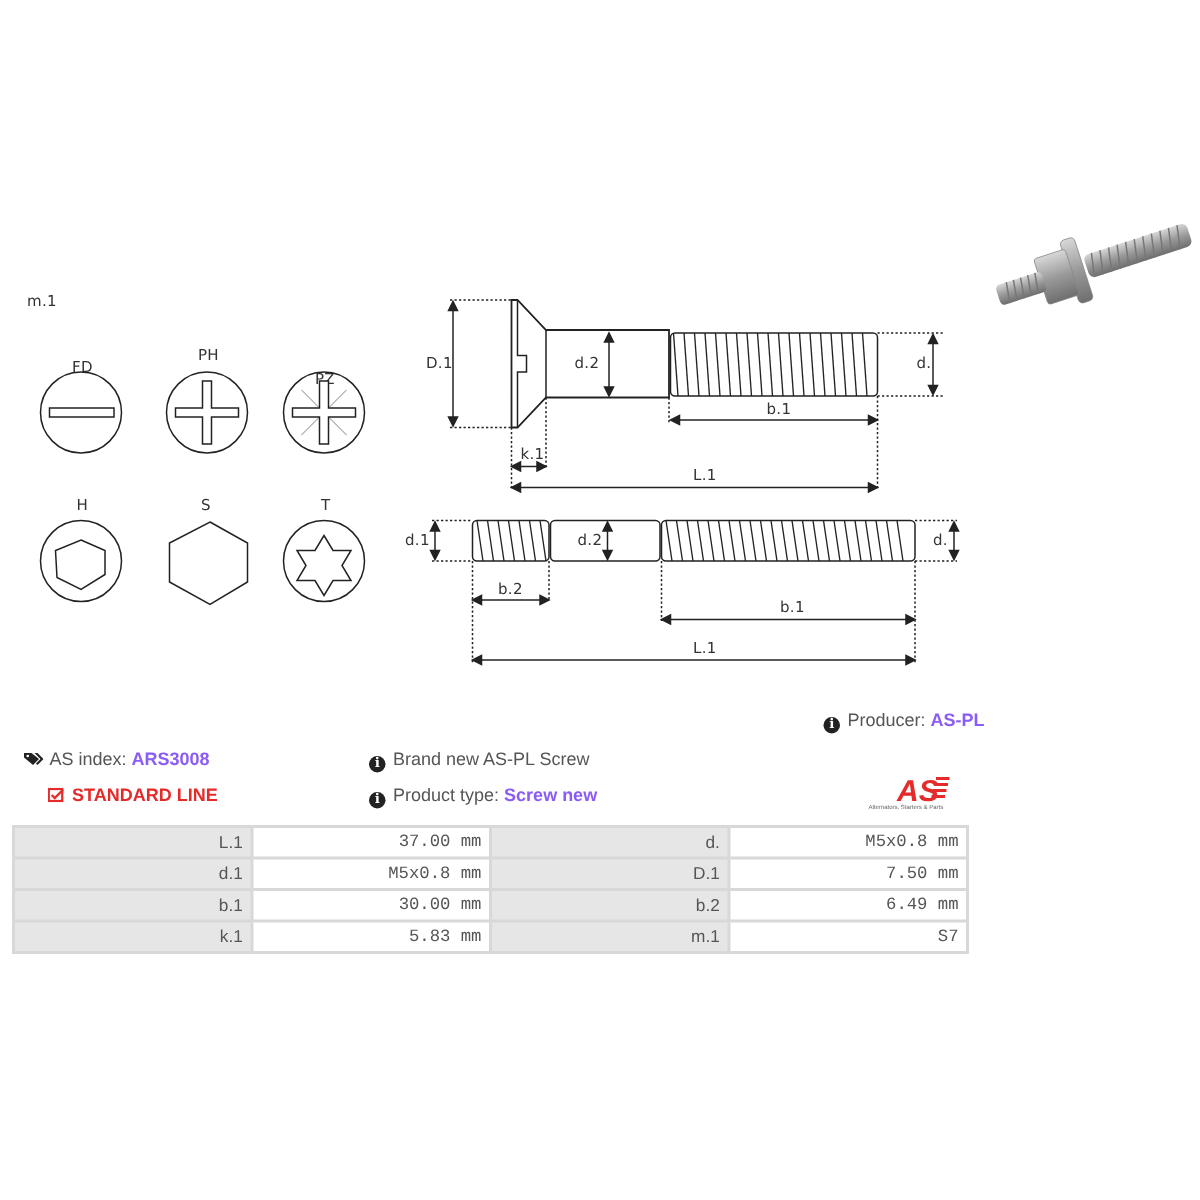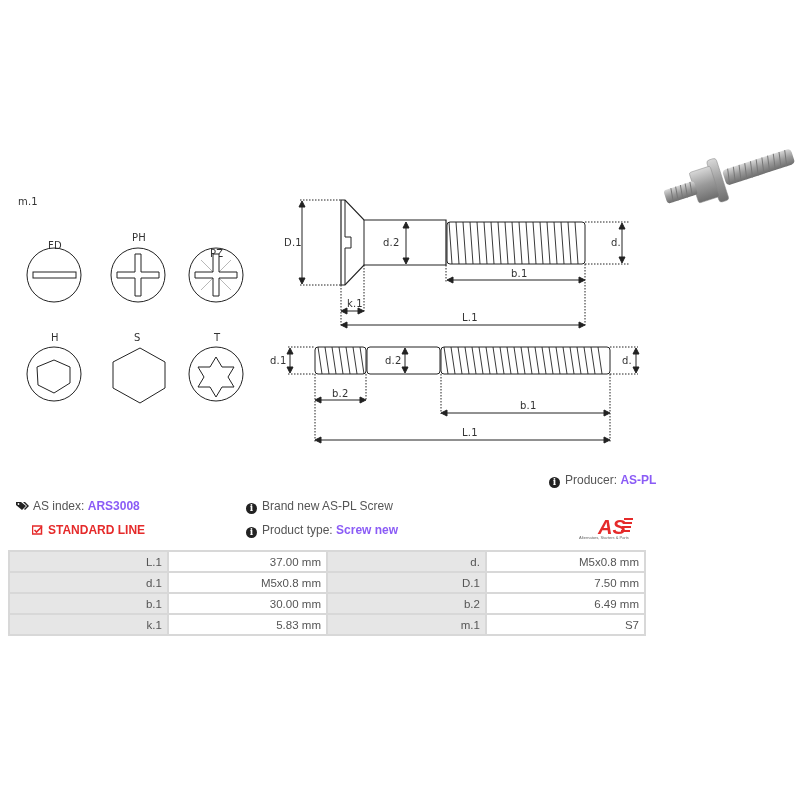--- a/index.html
+++ b/index.html
@@ -11,21 +11,21 @@
   .diag-label { position:absolute; font-family:"DejaVu Sans", sans-serif; font-size:10px; color:#333; letter-spacing:0.2px; }
   .info { position:absolute; font-size:12px; color:#555; white-space:nowrap; }
   .info b { color:#8b5cf6; font-weight:bold; }
   .info .ico { display:inline-block; width:11px; height:11px; border-radius:50%; background:#222; color:#fff;
                font-size:9px; line-height:11px; text-align:center; font-weight:bold; font-family:"DejaVu Serif", serif;
                margin-right:5px; vertical-align:-1px; }
   .red { color:#e52a2a !important; font-weight:bold;margin-left:16px; }
   table.spec { position:absolute; left:8px; top:550px; width:638px; border-collapse:collapse; font-size:11.5px; }
   table.spec td { border:2px solid #d8d8d8; height:19px; padding:0 5px; text-align:right; color:#555; }
   table.spec td.lbl { background:#e6e6e6; }
-  table.spec td.val { background:#ffffff; }
+  table.spec td.val { background:#ffffff;font-family:Liberation Mono, monospace; }
   .logo { position:absolute; left:580px; top:515px; width:70px; height:28px; }
   .logo-sub { position:absolute; left:579px; top:535px; font-size:4px; color:#666; white-space:nowrap; }
 </style>
 </head>
 <body>
 
 <svg class="abs" style="left:655px;top:140px" width="145" height="75">
   <defs>
     <linearGradient id="metal" x1="0" y1="0" x2="0" y2="1">
       <stop offset="0" stop-color="#d8d8d8"></stop>

